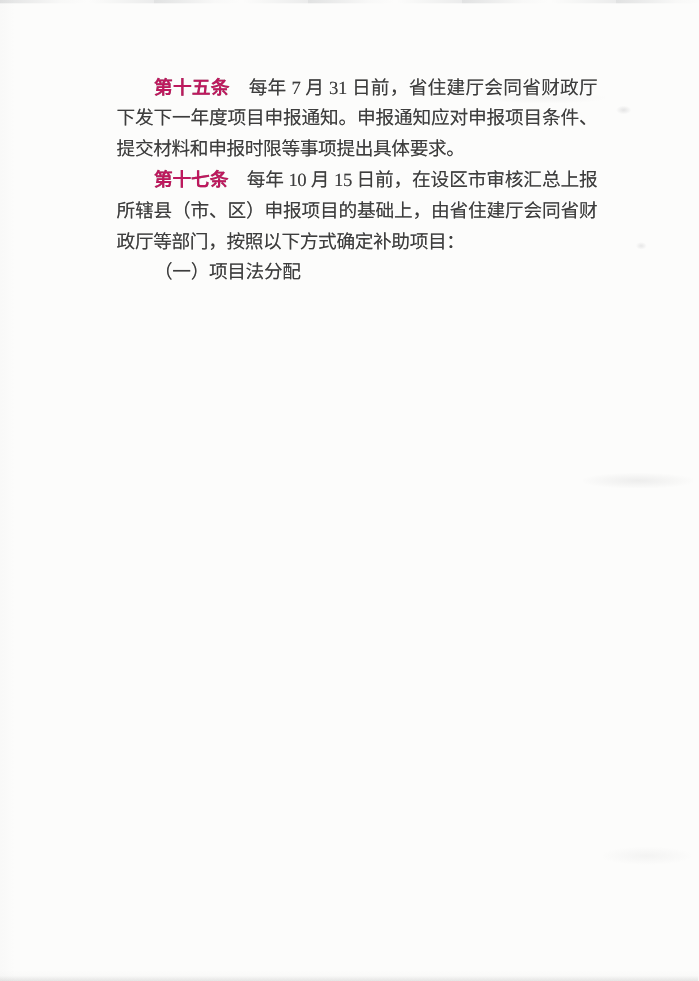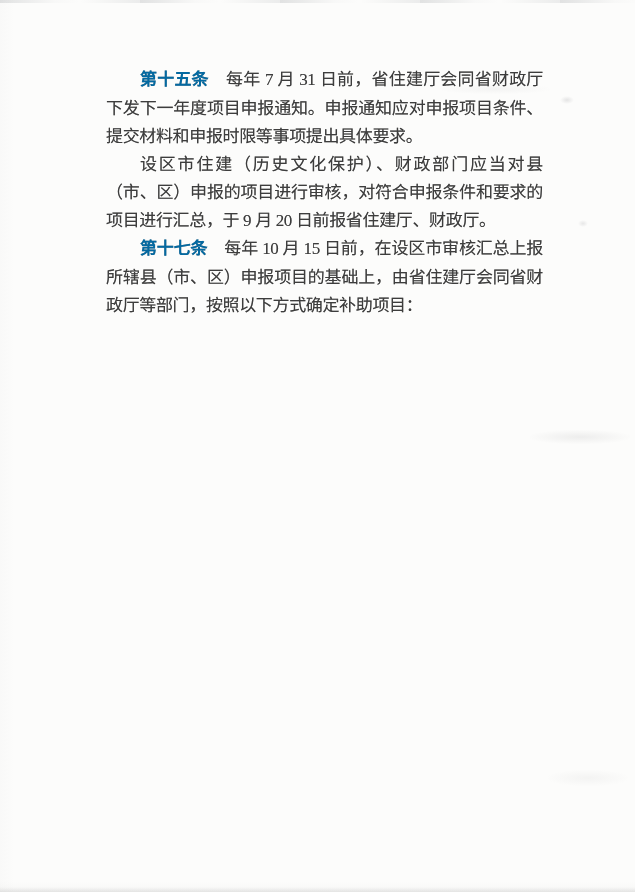--- a/index.html
+++ b/index.html
@@ -35,22 +35,21 @@
   }
   .text-block p {
     margin: 0;
     padding: 0;
   }
   .text-block p.indent {
     text-indent: 2em;
   }
   .text-block b {
     font-weight: bold;
-    color: #0369a1;
-    font-family: Liberation Mono, monospace;
+    color: #be185d;
   }
   
   .artifact {
     position: absolute;
     pointer-events: none;
   }
   .top-edge {
     left: 0; top: 0; width: 635px; height: 3px;
     background: repeating-linear-gradient(90deg,
       rgba(110,115,120,0.35) 0px, rgba(110,115,120,0.05) 55px,
@@ -88,18 +87,18 @@
 <div class="page">
   <div class="artifact top-edge"></div>
   <div class="artifact smudge-e"></div>
   <div class="artifact smudge-a"></div>
   <div class="artifact smudge-b"></div>
   <div class="artifact smudge-c"></div>
   <div class="artifact smudge-d"></div>
 
   <div class="text-block" id="text-block">
       <p class="para indent"><b>第十五条</b>　每年 7 月 31 日前，省住建厅会同省财政厅下发下一年度项目申报通知。申报通知应对申报项目条件、提交材料和申报时限等事项提出具体要求。</p>
-      <p class="para indent">设区市住建（历史文化保护）、财政部门应当对县（市、区）申报的项目进行审核，对符合申报条件和要求的项目进行汇总，于 9 月 20 日前报省住建厅、财政厅。</p>
       <p class="para indent"><b>第十七条</b>　每年 10 月 15 日前，在设区市审核汇总上报所辖县（市、区）申报项目的基础上，由省住建厅会同省财政厅等部门，按照以下方式确定补助项目：</p>
+      <p class="para indent">（一）项目法分配</p>
     </div>
 
   <div class="artifact bottom-edge"></div>
 </div>
 
 </body></html>

